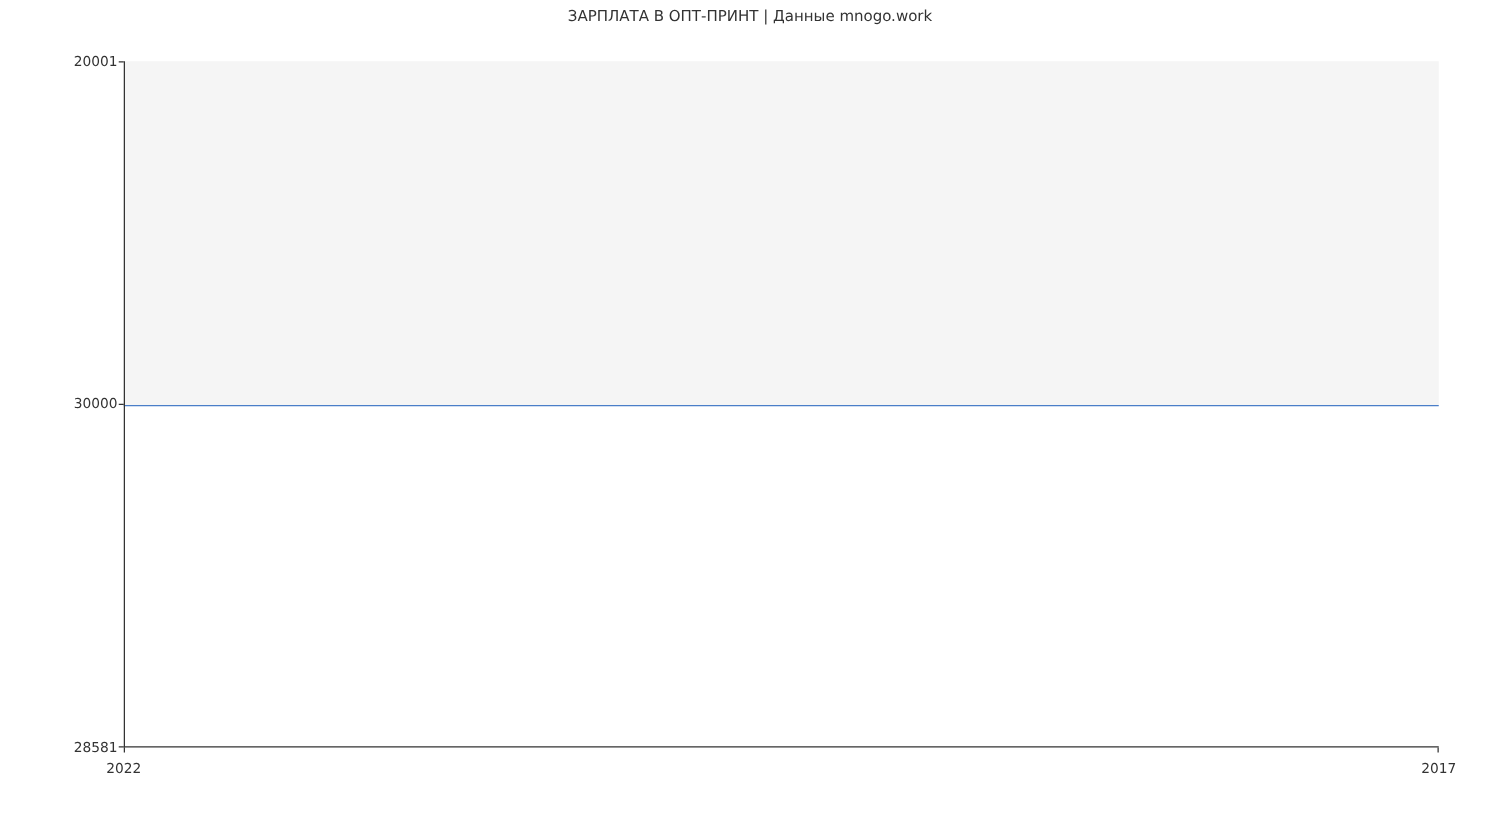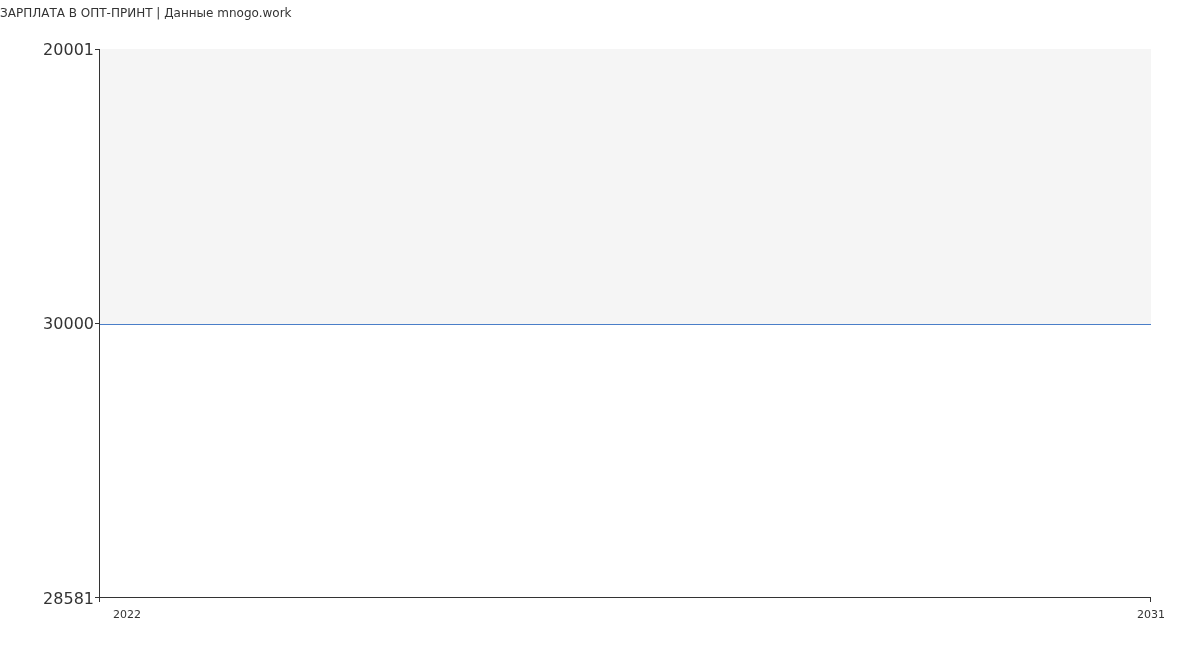--- a/index.html
+++ b/index.html
@@ -8,21 +8,21 @@
       height: 650px;
       background: #ffffff;
       font-family: "DejaVu Sans", Arial, sans-serif;
       position: relative;
     }
     .chart-title {
       position: absolute;
       top: 6px;
       left: 0;
       width: 100%;
-      text-align: left;
+      text-align: center;
       font-size: 12px;
       color: #333333;
     }
     .plot-area {
       position: absolute;
       left: 99px;
       top: 49px;
       width: 1052px;
       height: 549px;
     }
@@ -54,36 +54,36 @@
       position: absolute;
       left: 0;
       top: 50%;
       width: 100%;
       height: 1px;
       background: #4a7ec8;
     }
     .y-tick {
       position: absolute;
       right: 1106px;
-      font-size: 16px;
+      font-size: 11px;
       color: #333333;
       transform: translateY(-50%);
       text-align: right;
     }
     .y-tick-top { top: 49px; }
     .y-tick-mid { top: 323px; }
     .y-tick-bot { top: 598px; }
     .x-tick {
       position: absolute;
       top: 608px;
       font-size: 11px;
       color: #333333;
       transform: translateX(-50%);
     }
-    .x-tick-left { left: 99px; margin-left: 28px; }
+    .x-tick-left { left: 99px; }
     .x-tick-right { left: 1151px; }
     .tick-mark-y {
       position: absolute;
       left: 95px;
       width: 4px;
       height: 1px;
       background: #333333;
     }
     .tick-mark-x {
       position: absolute;
@@ -110,13 +110,13 @@
 <div class="tick-mark-y" style="top:597px"></div>
 
 <div class="tick-mark-x" style="left:99px"></div>
 <div class="tick-mark-x" style="left:1150px"></div>
 
 <div class="y-tick y-tick-top">20001</div>
 <div class="y-tick y-tick-mid">30000</div>
 <div class="y-tick y-tick-bot">28581</div>
 
 <div class="x-tick x-tick-left">2022</div>
-<div class="x-tick x-tick-right">2031</div>
+<div class="x-tick x-tick-right">2017</div>
 
 </body></html>

